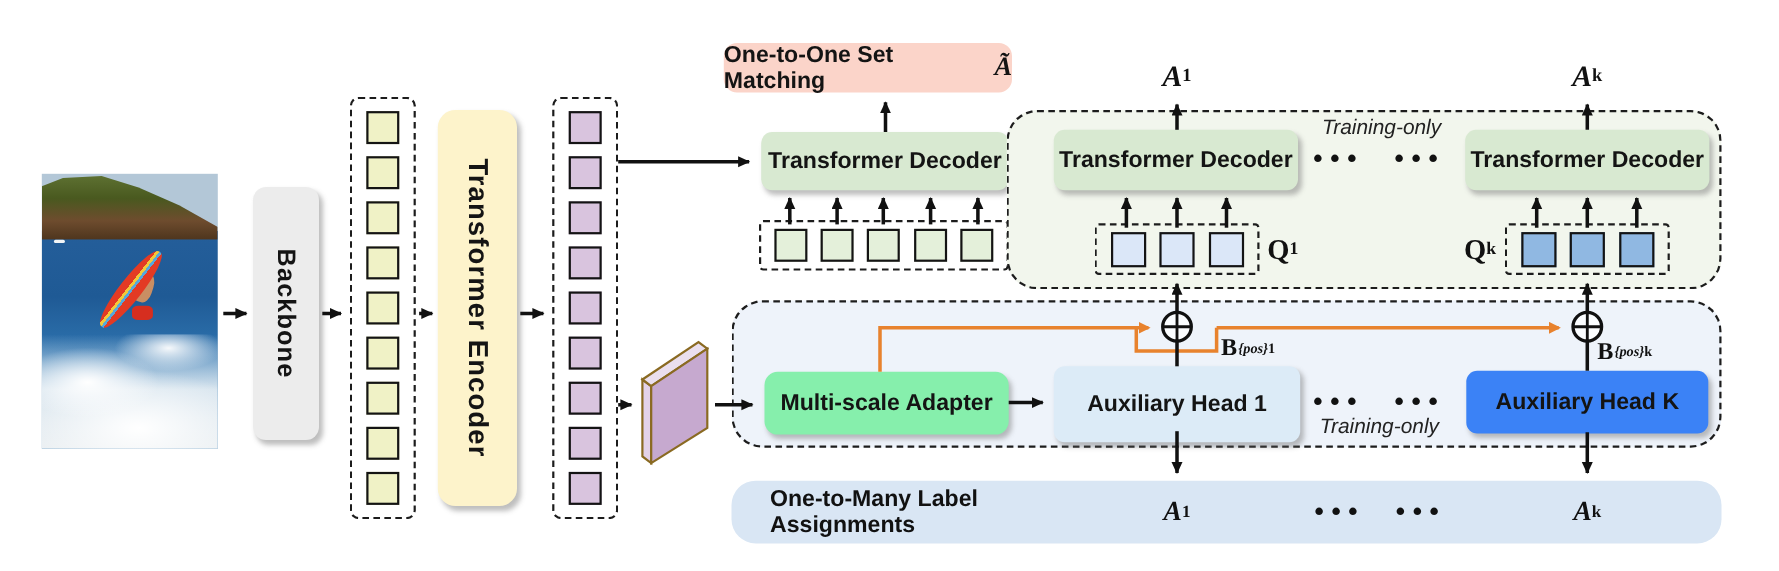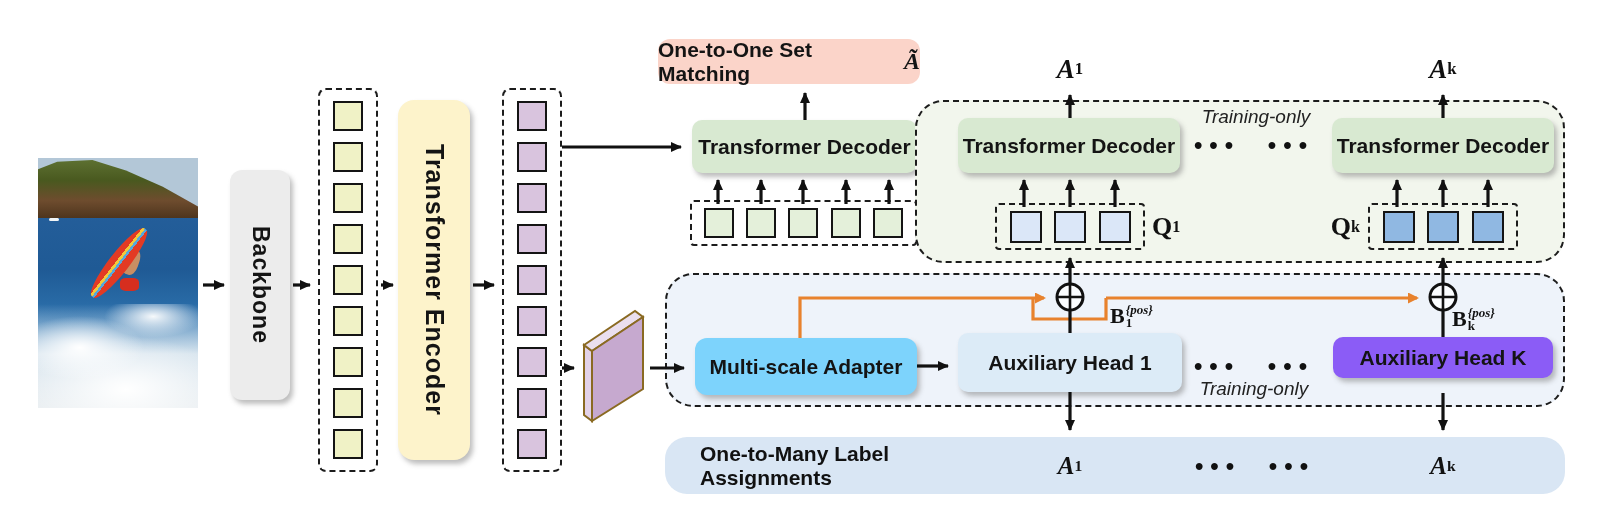--- a/index.html
+++ b/index.html
@@ -21,21 +21,21 @@
   .tok-y { background:#F0F2C6; }
   .tok-p { background:#D9C4DE; }
   .tok-g { background:#E4F0DA; }
   .tok-bl { width:32px; height:32px; background:#DBE7F8; }
   .tok-bd { width:32px; height:32px; background:#90B8E2; }
 
   .mathser { font-family:"Liberation Serif", serif; font-weight:bold; }
   .scriptA { font-family:"Liberation Serif", serif; font-weight:bold; font-style:italic; }
   .mlabel { position:absolute; display:flex; align-items:center; justify-content:center; color:#111; }
   .mlabel sub { font-size:0.62em; }
-  .stack { display:inline-flex; flex-direction:column; align-items:flex-start; line-height:1.0;
+  .stack { display:inline-flex; flex-direction:row; align-items:flex-start; line-height:1.0;
            font-size:13px; margin-left:1px; font-family:"Liberation Serif", serif; font-weight:bold; }
   .stack .sup { font-style:italic; }
   .ital { font-style:italic; font-size:19px; color:#222; }
   .dots { font-weight:bold; font-size:24px; letter-spacing:7px; word-spacing:14px; color:#111;
           display:flex; align-items:center; justify-content:center; }
 
   
   .photo { position:absolute; left:38px; top:158px; width:160px; height:250px; overflow:hidden; background:#b3c7d7; }
   .p-ocean { position:absolute; left:0; top:52px; width:100%; height:198px;
              background:linear-gradient(180deg,#245e9a 0%, #1f5a95 30%, #2d72ae 55%, #3c82ba 75%, #4a8cc0 100%); }
@@ -146,23 +146,23 @@
     <span>Q</span>
       <sub>1</sub>
   </div>
   <div class="mlabel mathser" style="left:1314px; top:208px; width:46px; height:38px; font-size:26px; justify-content:flex-end;">
     <span>Q</span>
       <sub>k</sub>
   </div>
 
   <div class="dashedc" style="left:665px; top:273px; width:900px; height:134px; background:#EEF3FA;"></div>
 
-  <div class="box sh" style="left:695px; top:338px; width:222px; height:57px; background:#7dd3fc; border-radius:12px;">Multi-scale Adapter</div>
-  <div class="box sh" style="left:958px; top:333px; width:224px; height:59px; background:#DCEBF7;">Auxiliary Head 1</div>
-  <div class="box sh" style="left:1333px; top:337px; width:220px; height:41px; background:#8b5cf6;">Auxiliary Head K</div>
+  <div class="box sh" style="left:695px; top:338px; width:222px; height:57px; background:#86efac; border-radius:12px;">Multi-scale Adapter</div>
+  <div class="box sh" style="left:958px; top:333px; width:224px; height:69px; background:#DCEBF7;">Auxiliary Head 1</div>
+  <div class="box sh" style="left:1333px; top:337px; width:220px; height:57px; background:#3b82f6;">Auxiliary Head K</div>
 
   <div class="mlabel mathser" style="left:1110px; top:299px; height:34px; font-size:22px;">
     <span>B</span>
     <span class="stack">
         <span class="sup">{pos}</span>
         <span>1</span>
       </span>
   </div>
   <div class="mlabel mathser" style="left:1452px; top:302px; height:34px; font-size:22px;">
     <span>B</span>

